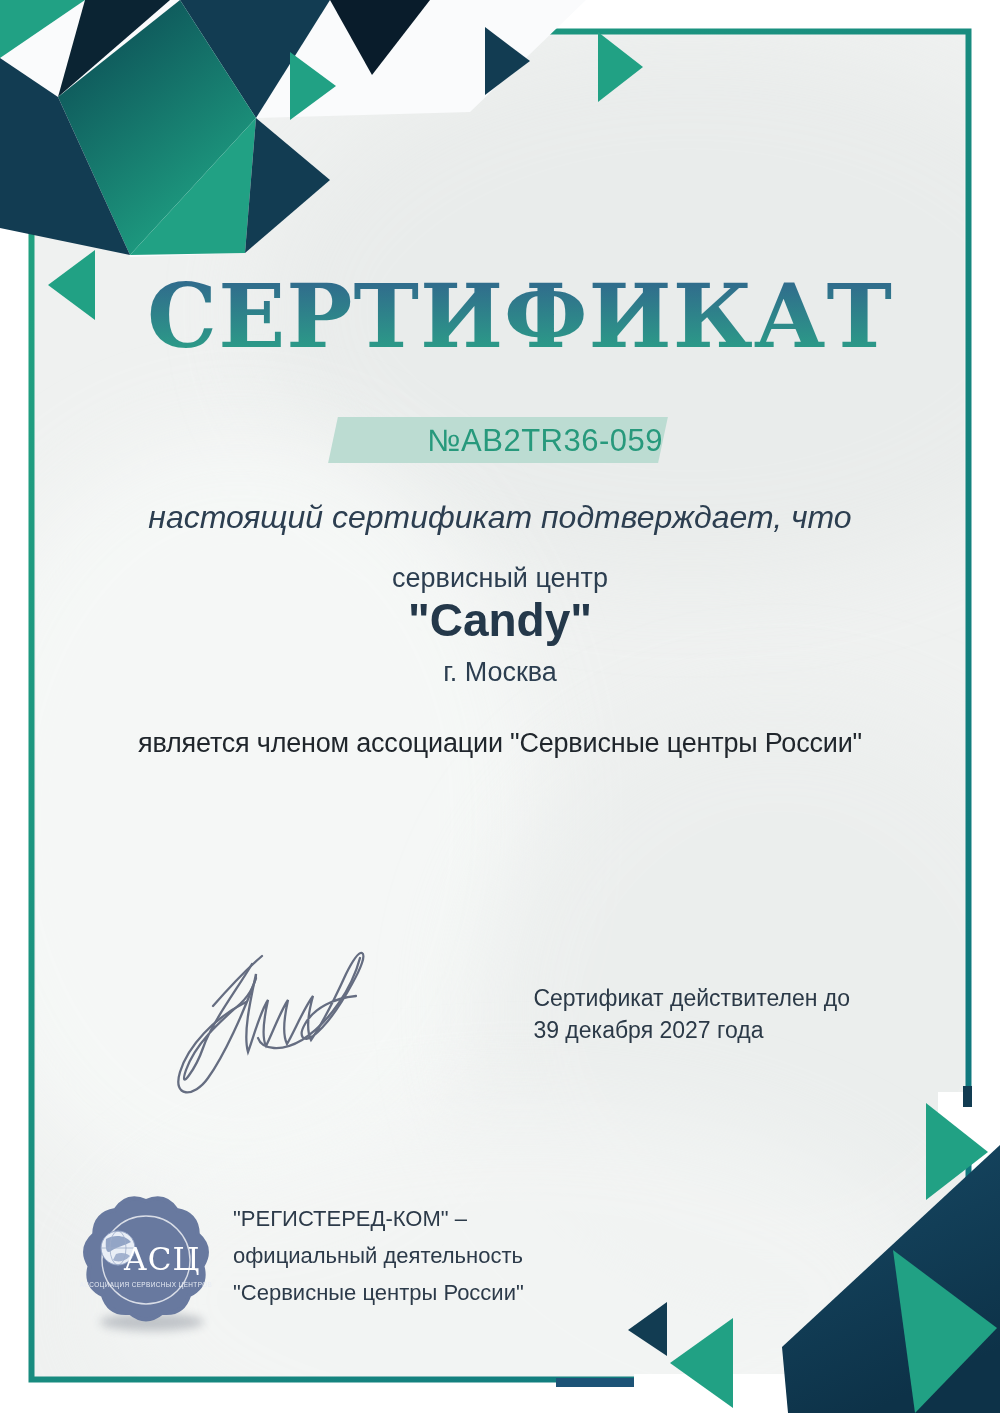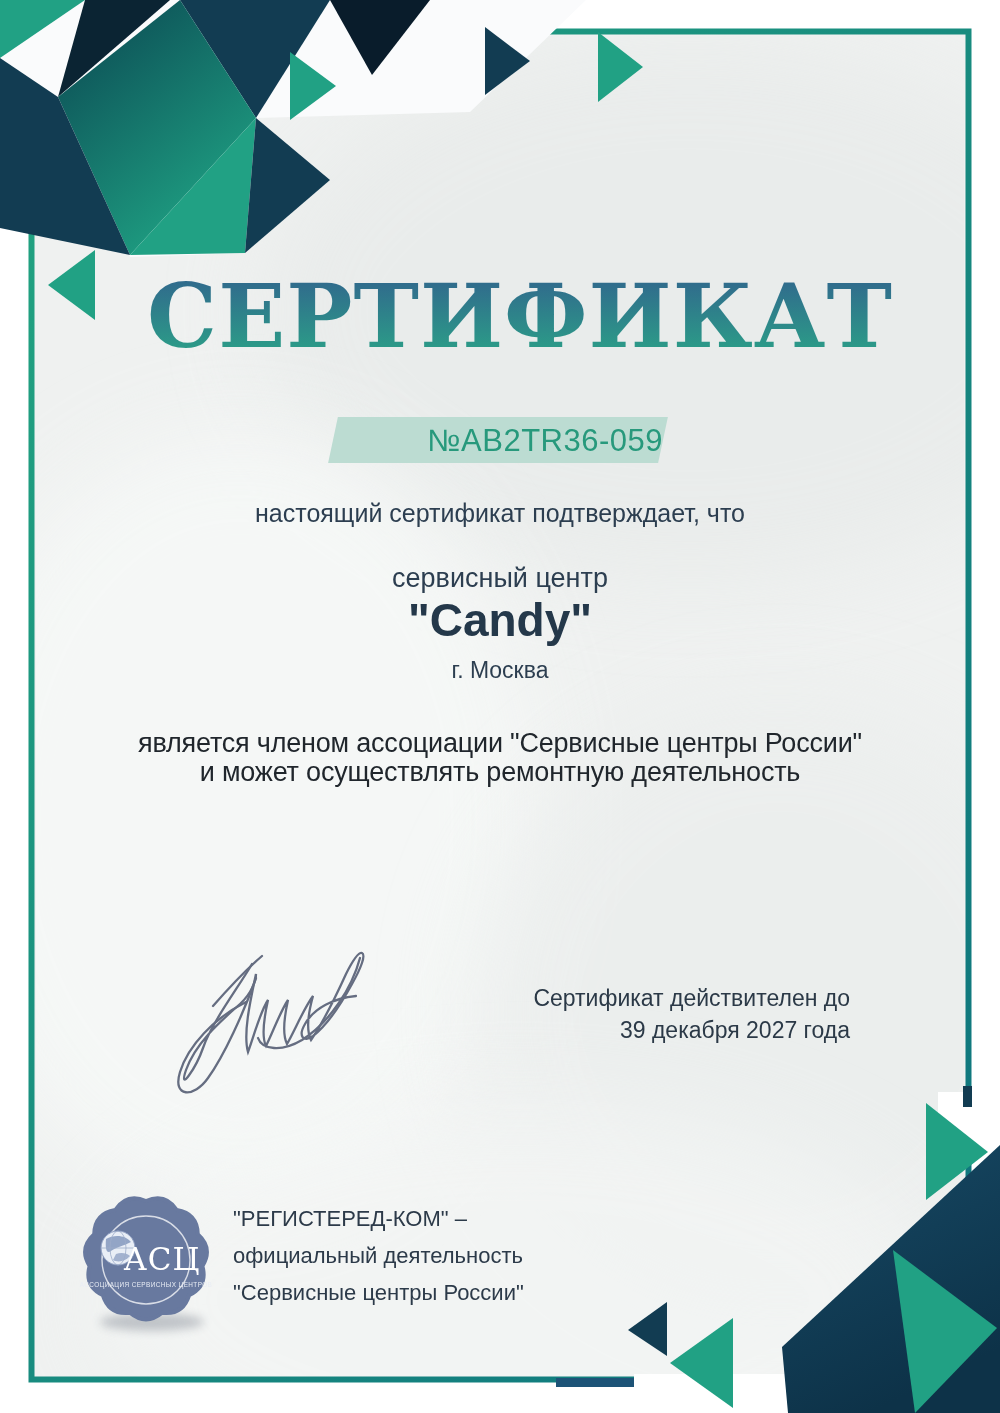--- a/index.html
+++ b/index.html
@@ -22,27 +22,27 @@
     font-family:"DejaVu Serif",serif;font-weight:bold;font-size:88px;letter-spacing:1px;
     background:linear-gradient(180deg,#31658d 8%, #2ba287 92%);
     -webkit-background-clip:text;background-clip:text;color:transparent;padding-left:40px;
   }
   .banner{position:absolute;left:333px;top:417px;width:330px;height:46px;}
   .banner-bg{position:absolute;left:0;top:0;width:100%;height:100%;background:var(--mint);transform:skewX(-12deg);}
   .banner-text{position:relative;width:100%;line-height:47px;text-align:right;
     font-size:31px;color:var(--number_text);letter-spacing:0.5px;}
 
   .cline{position:absolute;left:0;right:0;text-align:center;color:var(--text_main);}
-  .intro{top:499px;font-size:25px;}
+  .intro{top:499px;font-size:32px;font-style:italic;}
   .rec-type{top:563px;font-size:27px;}
   .rec-name{top:593px;font-size:46px;font-weight:bold;color:#24384a;}
-  .rec-city{top:657px;font-size:23px;text-align:center;}
+  .rec-city{top:657px;font-size:27px;text-align:center;}
   .bodypar{position:absolute;left:0;right:0;top:729px;text-align:center;
     font-size:27px;line-height:29px;color:var(--body_text);letter-spacing:-0.2px;}
-  .validity{position:absolute;right:150px;top:982px;text-align:right;
+  .validity{position:absolute;right:150px;top:982px;
     font-size:23px;line-height:32px;color:#2b3947;}
   .issuer{position:absolute;left:233px;top:1200px;font-size:22px;line-height:37px;color:#2c3a49;}
   .issuer div{margin:0;}
 </style>
 </head>
 <body>
 
 <div class="page">
 
   <svg class="deco" width="1000" height="1413" viewBox="0 0 1000 1413">
@@ -154,21 +154,20 @@
     </div>
 
     <div class="cline intro">настоящий сертификат подтверждает, что</div>
 
     <div class="cline rec-type">сервисный центр</div>
     <div class="cline rec-name">"Candy"</div>
     <div class="cline rec-city">г. Москва</div>
 
     <div class="bodypar">
       <div>является членом ассоциации "Сервисные центры России"</div>
-      <div>и может осуществлять ремонтную деятельность</div>
     </div>
 
     <div class="validity">
       <div>Сертификат действителен до</div>
       <div>39 декабря 2027 года</div>
     </div>
 
     <div class="issuer">
       <div>"РЕГИСТЕРЕД-КОМ" –</div>
       <div>официальный деятельность</div>

